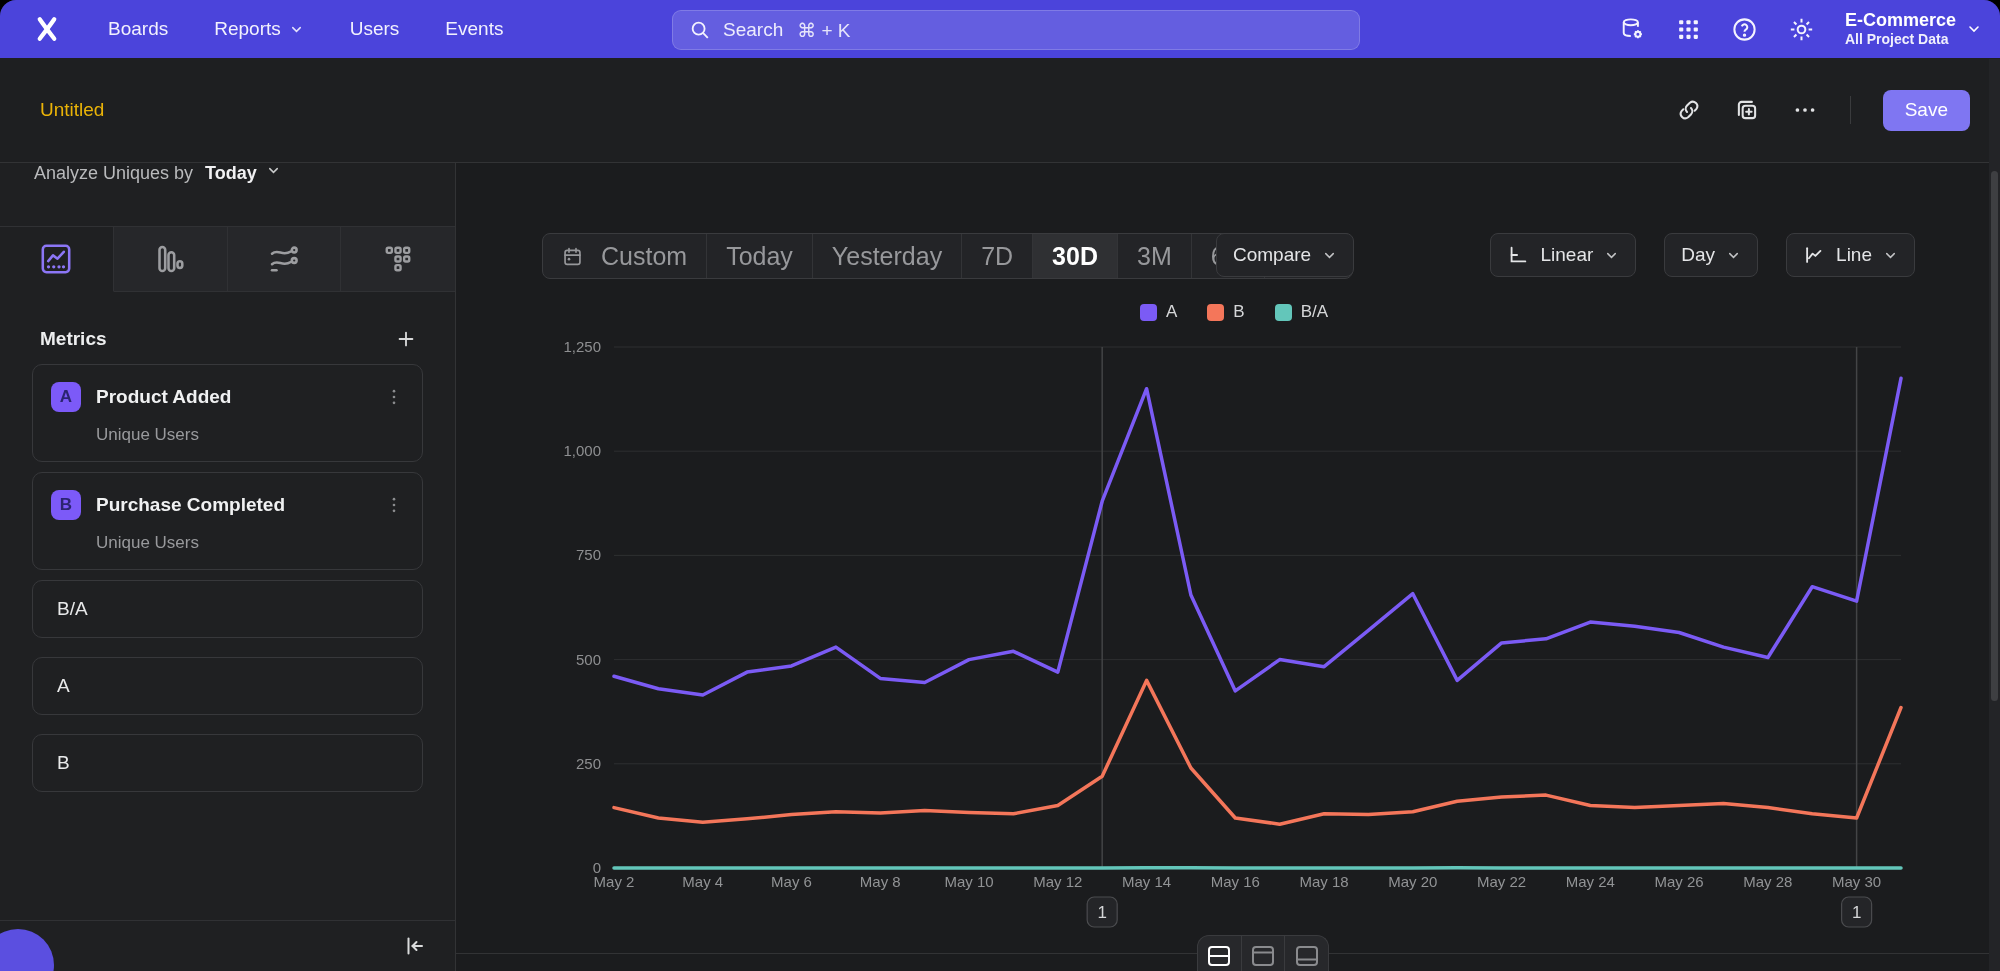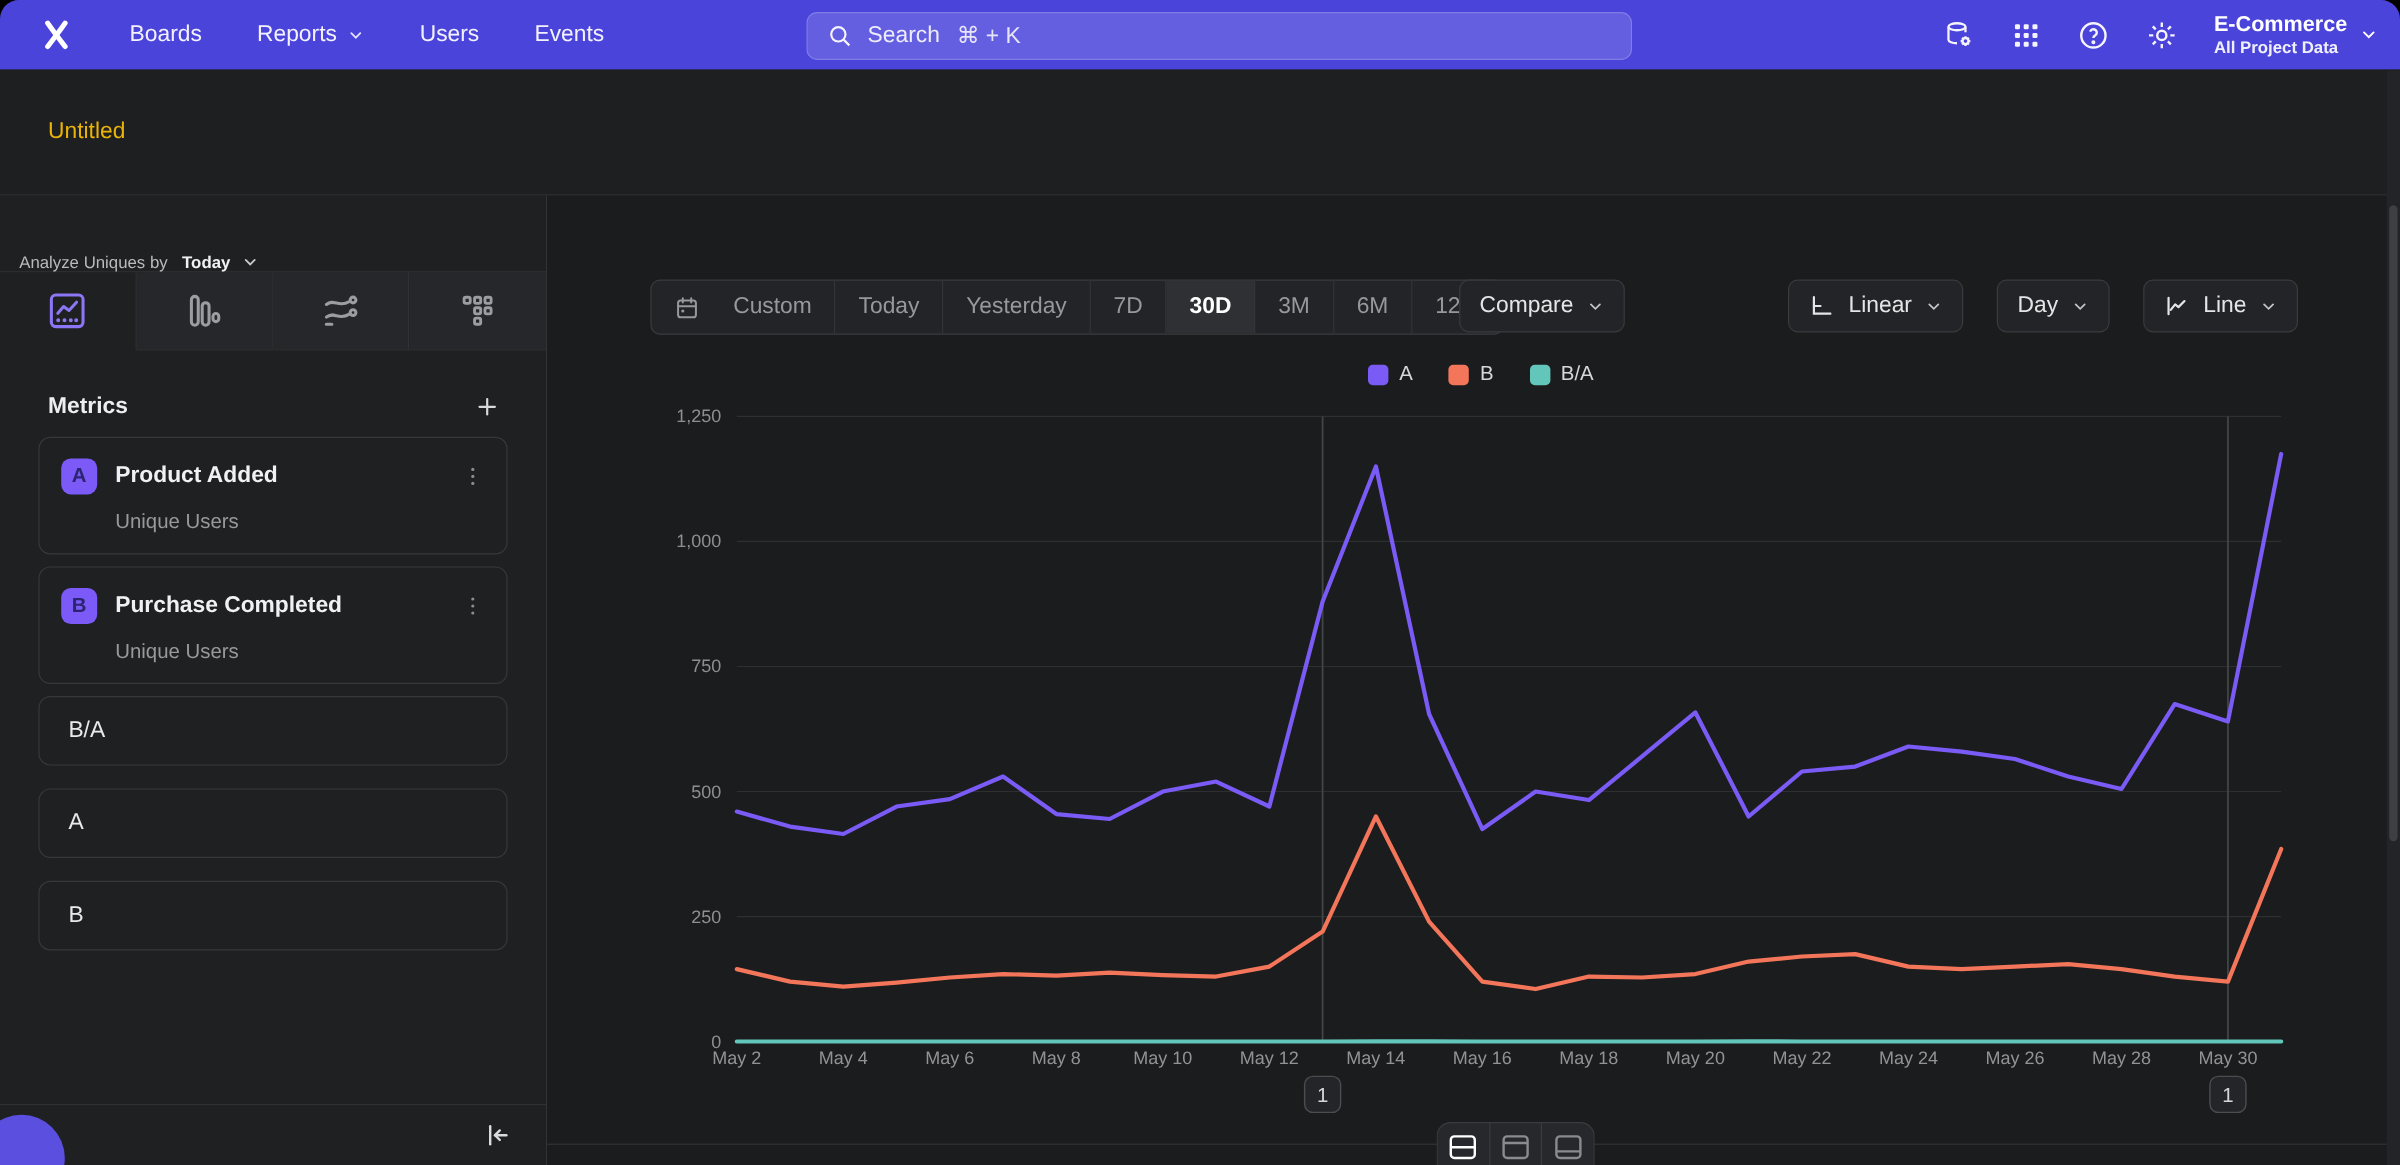--- a/index.html
+++ b/index.html
@@ -32,22 +32,22 @@
   .vdivider{width:1px;height:28px;background:#3A3B3D;}
   .save-btn{background:#7F76F2;color:#fff;font-size:19px;border:none;border-radius:8px;
             height:41px;padding:0 22px;cursor:pointer;font-family:inherit;}
 
   
   .content{display:flex;height:808px;position:relative;}
   .sidebar{position:relative;width:455px;background:#1F2022;border-right:1px solid #323335;flex:none;}
   .main{position:relative;flex:1;background:#1B1C1E;}
 
   
-  .analyze-row{height:63px;border-bottom:1px solid #303134;display:flex;align-items:flex-end;
-               padding-left:16px;gap:9px;font-size:14px;color:#B9BABC;}
+  .analyze-row{height:63px;border-bottom:1px solid #303134;display:flex;align-items:flex-start;
+               padding-left:34px;gap:9px;font-size:18px;color:#B9BABC;}
   .analyze-row .value{color:#F1F1F3;font-weight:bold;margin-left:3px;}
   .analyze-row .chev{color:#C9CACB;display:flex;}
   .chart-tabs{display:grid;grid-template-columns:repeat(4,1fr);height:64px;border-bottom:1px solid #303134;}
   .chart-tab{display:flex;align-items:center;justify-content:center;background:#26272A;color:#9C9DA0;
              border-right:1px solid #303134;cursor:pointer;}
   .chart-tab:last-child{border-right:none;}
   .chart-tab.active{background:#1F2022;color:#8C76F6;margin-bottom:-1px;border-bottom:1px solid #1F2022;}
   .side-scroll{padding:0 32px;}
   .side-heading{display:flex;align-items:center;justify-content:space-between;margin:36px 6px 14px 8px;}
   .side-heading .h{font-size:19px;font-weight:bold;color:#EDEEEF;}
@@ -63,21 +63,21 @@
                 padding-left:24px;font-size:19px;color:#E8E9EA;margin-bottom:19px;cursor:pointer;}
   .sidebar-footer{position:absolute;left:0;right:0;bottom:0;height:50px;border-top:1px solid #303134;
                   display:flex;align-items:center;justify-content:flex-end;padding-right:28px;}
   .collapse{color:#DADBDC;display:flex;cursor:pointer;}
   .fab{position:absolute;left:-18px;bottom:-30px;width:72px;height:72px;border-radius:50%;
        background:#5B4FE0;cursor:pointer;}
 
   
   .date-seg{position:absolute;left:86px;top:70px;height:44px;display:flex;border:1px solid #3A3B3E;
             background:#232427;border-radius:8px;overflow:hidden;}
-  .seg{display:flex;align-items:center;gap:28px;padding:0 19px;font-size:19px;color:#97989B;
+  .seg{display:flex;align-items:center;gap:18px;padding:0 19px;font-size:25px;color:#97989B;
        border-right:1px solid #333437;cursor:pointer;white-space:nowrap;}
   .seg:last-child{border-right:none;}
   .seg.active{background:#2F3033;color:#FFFFFF;font-weight:bold;}
   .tool-btn{display:flex;align-items:center;gap:11px;height:44px;padding:0 16px;border:1px solid #3A3B3E;
             background:#232427;border-radius:8px;font-size:19px;color:#E4E5E7;cursor:pointer;white-space:nowrap;}
   .compare-btn{position:absolute;left:760px;top:70px;}
   .right-controls{position:absolute;right:85px;top:70px;display:flex;gap:28px;}
   .chev-s{color:#C2C3C5;display:flex;}
 
   
@@ -192,20 +192,44 @@
             </svg>
         </span>
       </div>
     </div>
   </header>
 
   <div class="below-nav">
 
     <div class="report-bar">
       <span class="report-title">Untitled</span>
+      <div class="report-actions">
+        <span class="action-icon">
+          <svg width="26" height="26" viewBox="0 0 24 24" fill="none" stroke="currentColor" stroke-width="1.9" stroke-linecap="round">
+            <path d="M10.2 13.8a4.2 4.2 0 0 1 0-5.9l2.6-2.6a4.2 4.2 0 0 1 5.9 5.9l-1.5 1.5"></path>
+            <path d="M13.8 10.2a4.2 4.2 0 0 1 0 5.9l-2.6 2.6a4.2 4.2 0 0 1-5.9-5.9l1.5-1.5"></path>
+          </svg>
+        </span>
+        <span class="action-icon">
+          <svg width="26" height="26" viewBox="0 0 24 24" fill="none" stroke="currentColor" stroke-width="1.9" stroke-linecap="round" stroke-linejoin="round">
+            <path d="M16.5 4.5H7a2.5 2.5 0 0 0-2.5 2.5v9.5"></path>
+            <rect x="8" y="8" width="11.5" height="11.5" rx="2.5"></rect>
+            <path d="M13.75 11.2v5M11.25 13.7h5"></path>
+          </svg>
+        </span>
+        <span class="action-icon">
+          <svg width="26" height="26" viewBox="0 0 24 24" fill="currentColor">
+              <circle cx="5" cy="12" r="1.7"></circle>
+              <circle cx="12" cy="12" r="1.7"></circle>
+              <circle cx="19" cy="12" r="1.7"></circle>
+            </svg>
+        </span>
+        <div class="vdivider"></div>
+        <button class="save-btn">Save</button>
+      </div>
     </div>
 
     <div class="content">
 
       <aside class="sidebar">
         <div class="analyze-row">
           <span>Analyze Uniques by</span>
           <span class="value">Today</span>
           <span class="chev">
             <svg width="15" height="15" viewBox="0 0 24 24" fill="none" stroke="currentColor" stroke-width="2.4" stroke-linecap="round">

